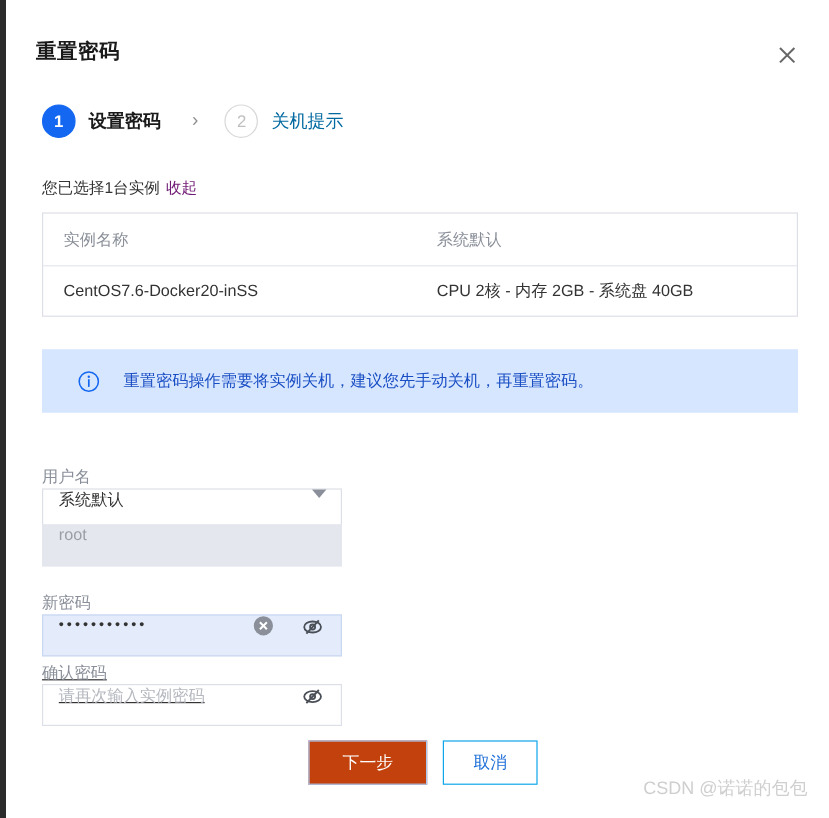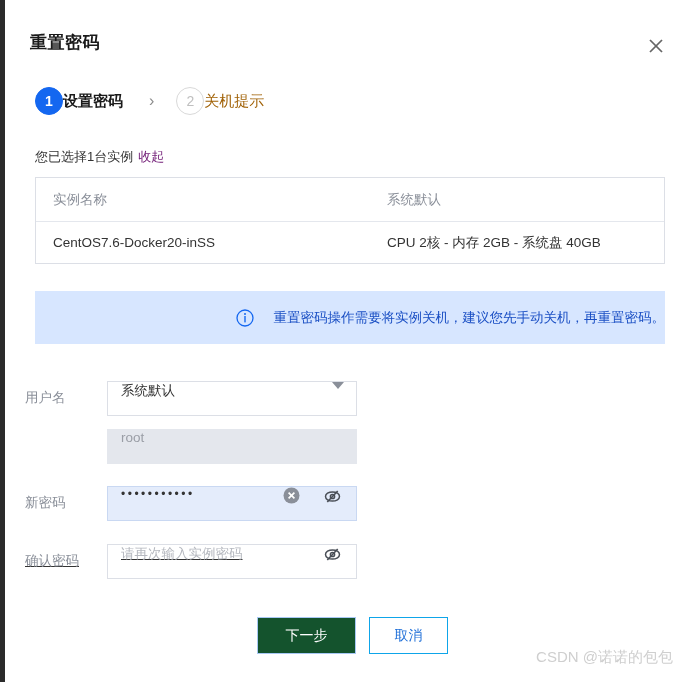--- a/index.html
+++ b/index.html
@@ -90,28 +90,29 @@
     color: #ffffff;
     border: 1px solid #1467f0;
   }
   .step.inactive .step-circle {
     background: #ffffff;
     color: #bfbfbf;
     border: 1px solid #d9d9d9;
     font-weight: normal;
   }
   .step-label {
+    margin-left: 11px;
     font-size: 15px;
   }
   .step.active .step-label {
     color: #1a1a1a;
     font-weight: bold;
   }
   .step.inactive .step-label {
-    color: #a16207;
+    color: #0369a1;
   }
   .step-sep {
     margin: 0 22px 0 26px;
     color: #8c8c8c;
     font-size: 16px;
     line-height: 1;
   }
 
   
   .selection-line {
@@ -134,21 +135,20 @@
     left: 30px;
     top: 177px;
     width: 630px;
     border: 1px solid #dcdfe6;
     box-sizing: border-box;
     background: #ffffff;
   }
   .inst-row {
     display: flex;
     box-sizing: border-box;
-    gap: 23px;
   }
   .inst-head {
     height: 44px;
     border-bottom: 1px solid #e4e7ed;
   }
   .inst-body {
     height: 41px;
   }
   .inst-cell {
     display: flex;
@@ -165,42 +165,42 @@
   .alert {
     position: absolute;
     left: 30px;
     top: 291px;
     width: 630px;
     height: 53px;
     background: #d7e6ff;
     box-sizing: border-box;
     display: flex;
     align-items: center;
-    justify-content: flex-end;
   }
   .alert-icon {
     margin-left: 30px;
     width: 18px;
     height: 18px;
     flex: none;
     color: #1467f0;
   }
   .alert-icon svg { display:block; }
   .alert-text {
     margin-left: 20px;
     font-size: 13.5px;
     color: #1a4fc4;
   }
 
   
   .form-row {
     position: absolute;
-    left: 20px;
+    left: 30px;
     display: flex;
     align-items: flex-start;
+    flex-direction: column;
   }
   .form-label {
     width: 82px;
     text-align: left;
     font-size: 13.5px;
     color: #8a8f99;
     padding-top: 8px;
     box-sizing: border-box;
   }
   .field {
@@ -269,21 +269,21 @@
     align-items: center;
     justify-content: center;
     box-sizing: border-box;
     cursor: pointer;
     font-family: "Liberation Sans", "DejaVu Sans", sans-serif;
   }
   .btn-next {
     left: 252px;
     top: 617px;
     width: 99px;
-    background: #14532d;
+    background: #c2410c;
     border: 1px solid #a8c8f5;
     color: #ffffff;
     cursor: not-allowed;
   }
   .btn-cancel {
     left: 364px;
     top: 617px;
     width: 79px;
     background: #ffffff;
     border: 1px solid #0ea5e9;

